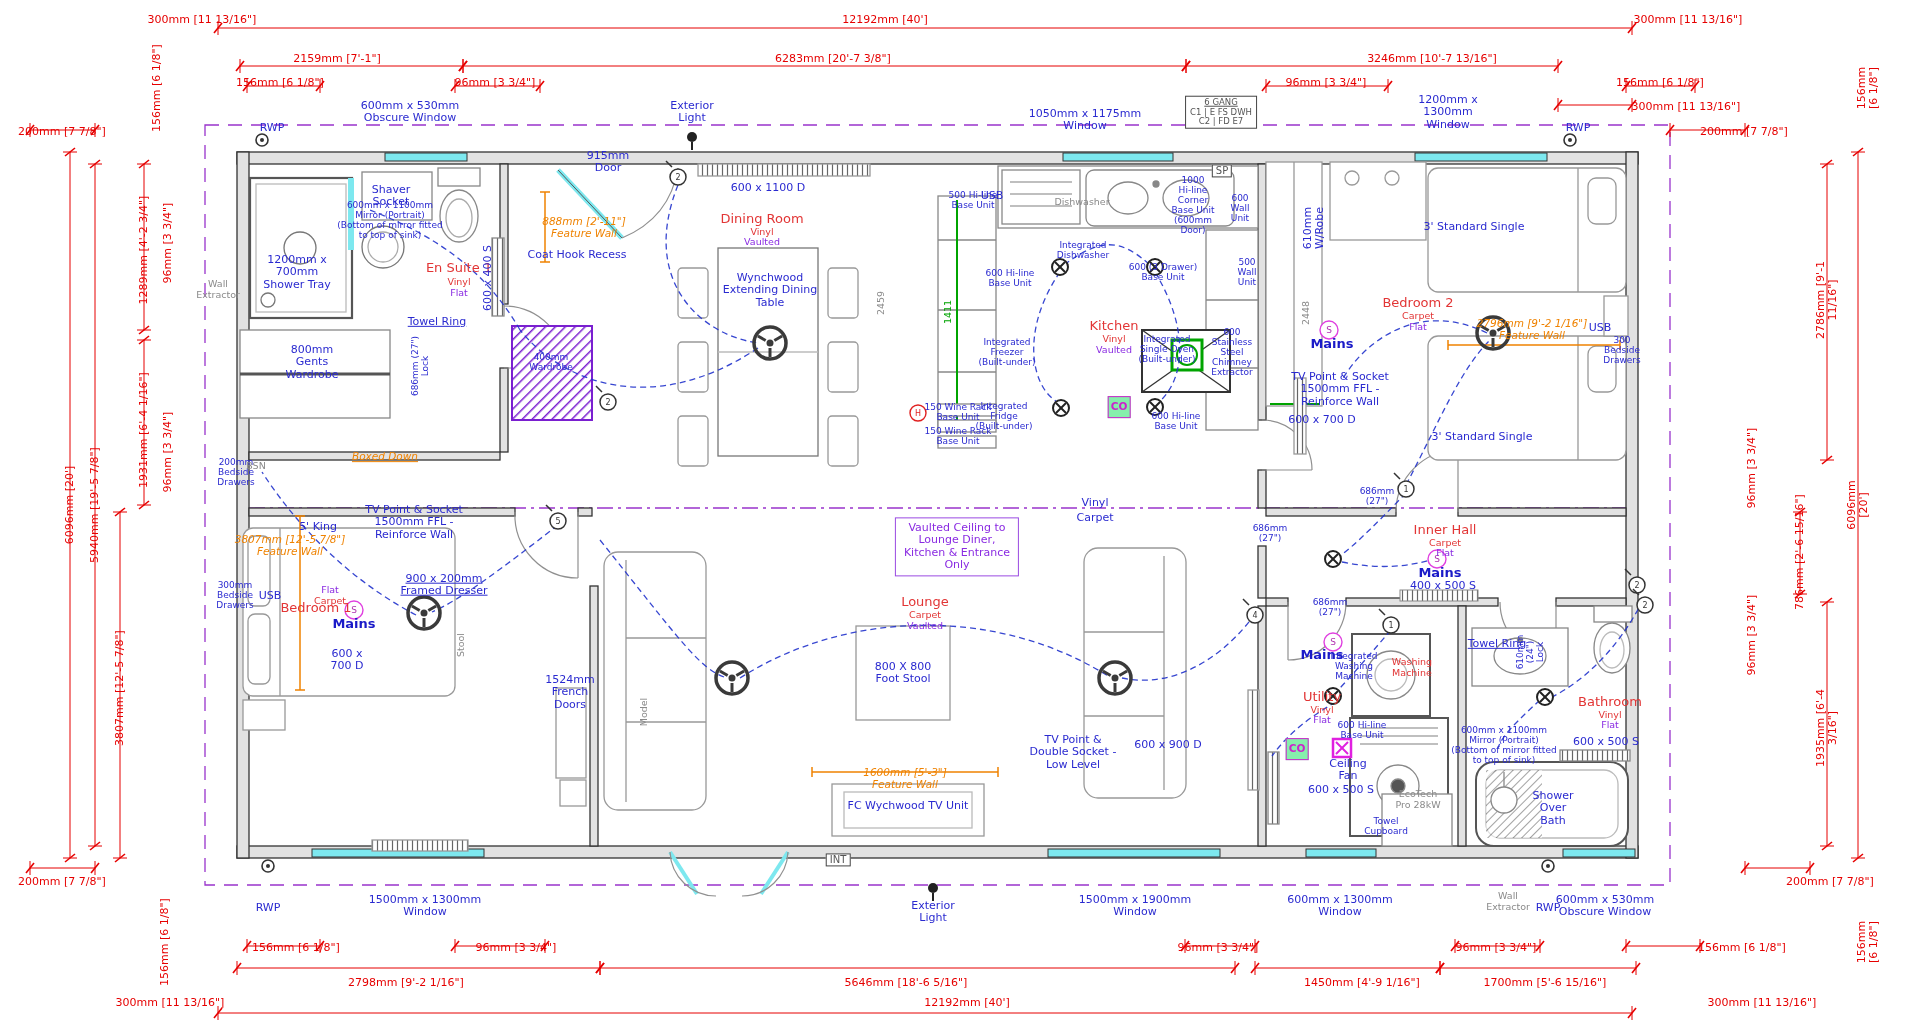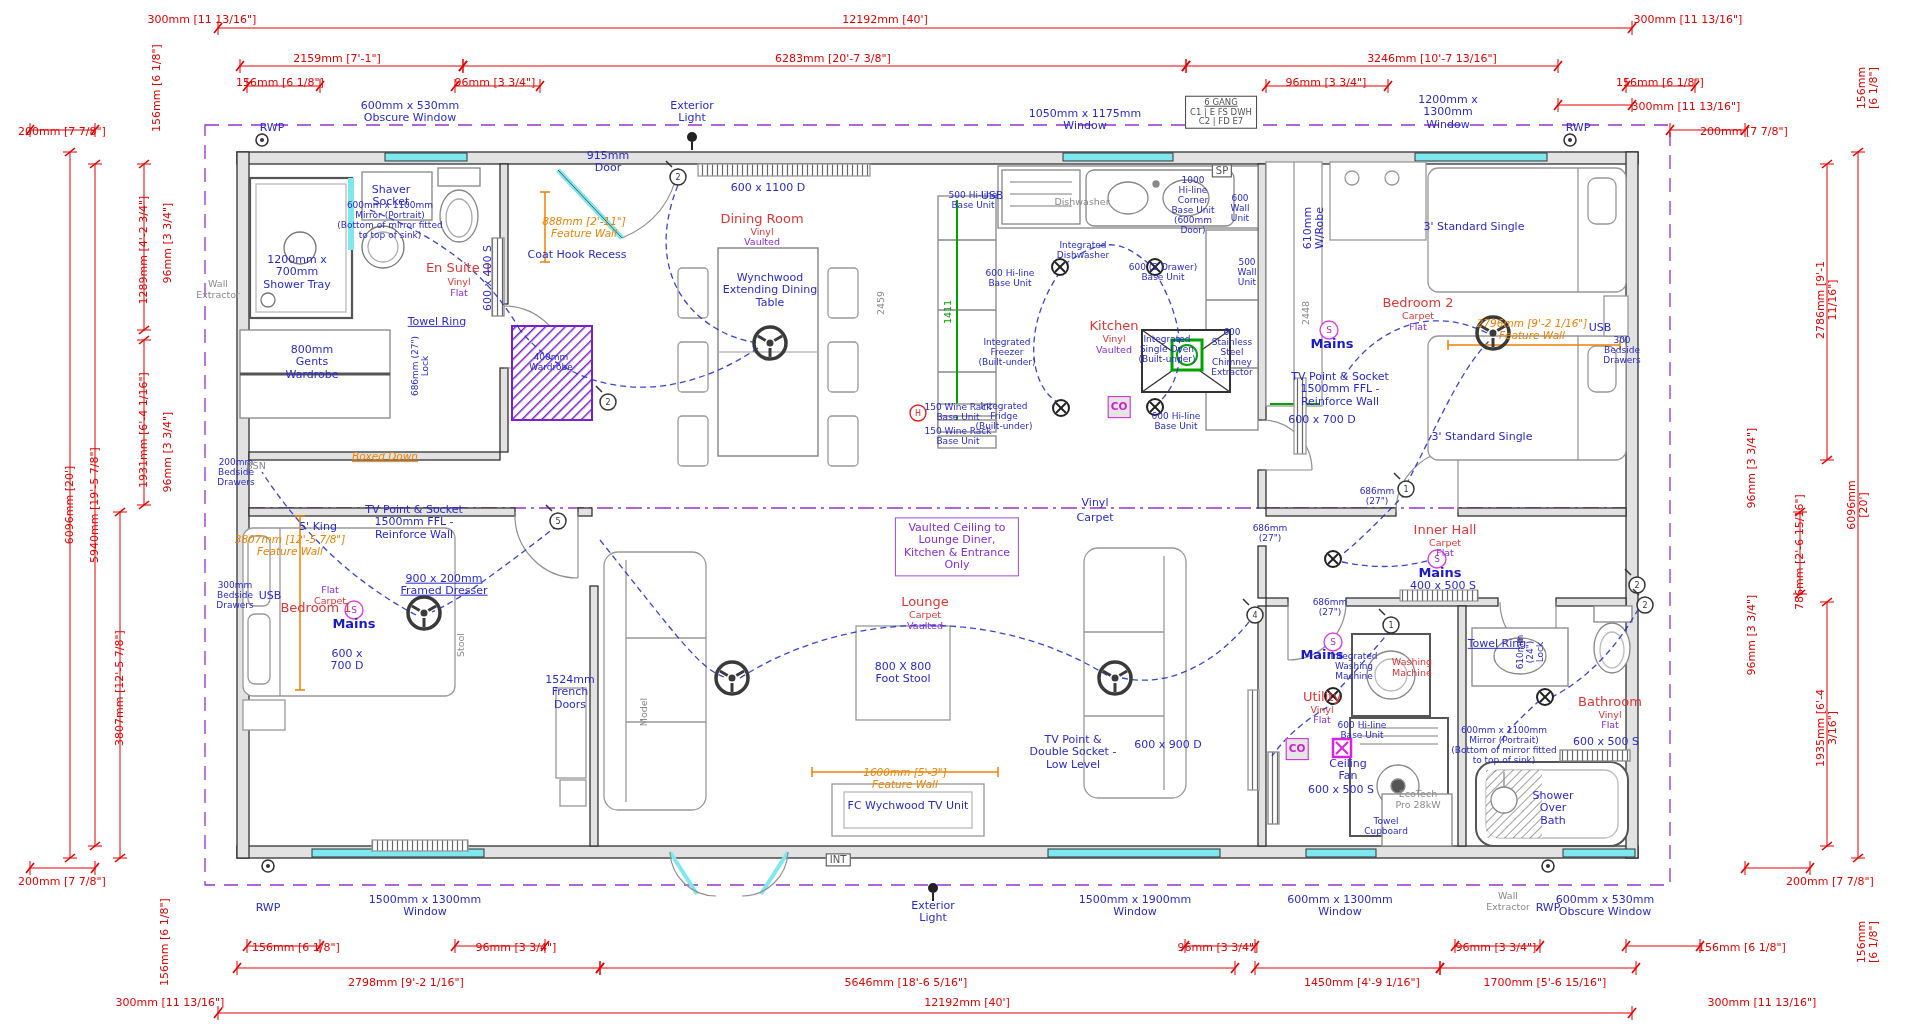--- a/index.html
+++ b/index.html
@@ -13,21 +13,21 @@
   .r {color:#e23535;font-size:13px;}
   .rs{color:#e23535;font-size:9.5px;}
   .s {color:#8a2be2;font-size:9.5px;}
   .b {color:#2a2ad0;font-size:11px;}
   .bs{color:#2a2ad0;font-size:9px;}
   .bb{color:#1a1ac8;font-size:13px;font-weight:bold;}
   .o {color:#ef8200;font-size:10.5px;font-style:italic;}
   .g {color:#8a8a8a;font-size:9.5px;}
   .gr{color:#00a400;font-size:9.5px;}
   .m {color:#cc22cc;font-size:10.5px;font-weight:bold;border:1.5px solid #cc22cc;
-      padding:4px 2px;background:#e5e5e5;}
+      padding:4px 2px;background:#86efac;}
   .box{color:#8a2be2;font-size:11px;border:1.5px solid #9a4ae2;padding:4px 8px;
       background:rgba(255,255,255,.9);}
   .gang{color:#555;font-size:8.5px;border:1.5px solid #444;background:#fff;padding:1px 4px;}
   .gang::first-line{text-decoration:underline;}
   .spbox{color:#555;font-size:10px;border:1.5px solid #444;background:#fff;padding:0 3px;}
 </style>
 </head>
 <body>
 
 <div id="stage">

